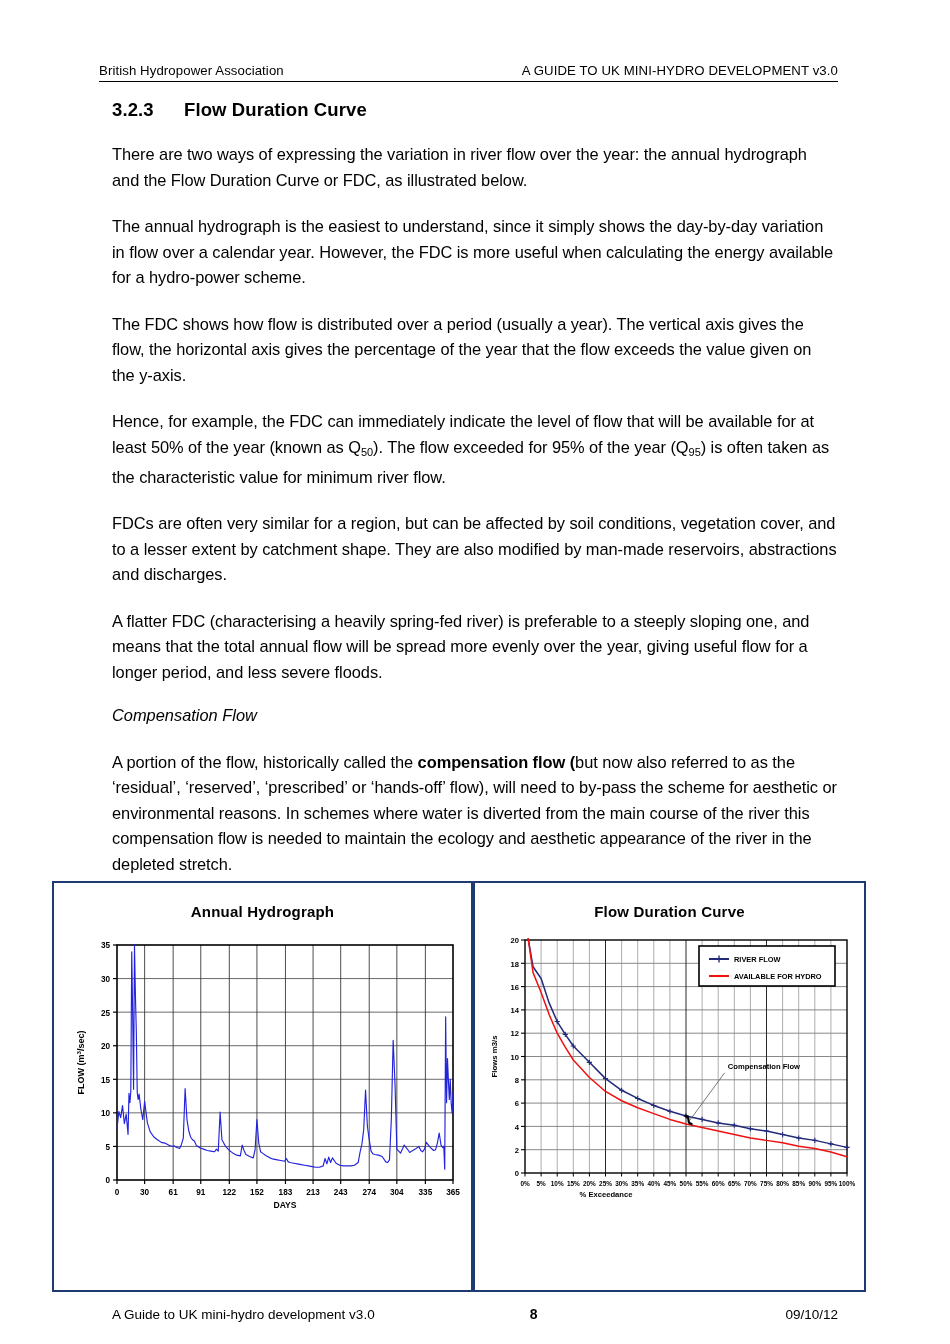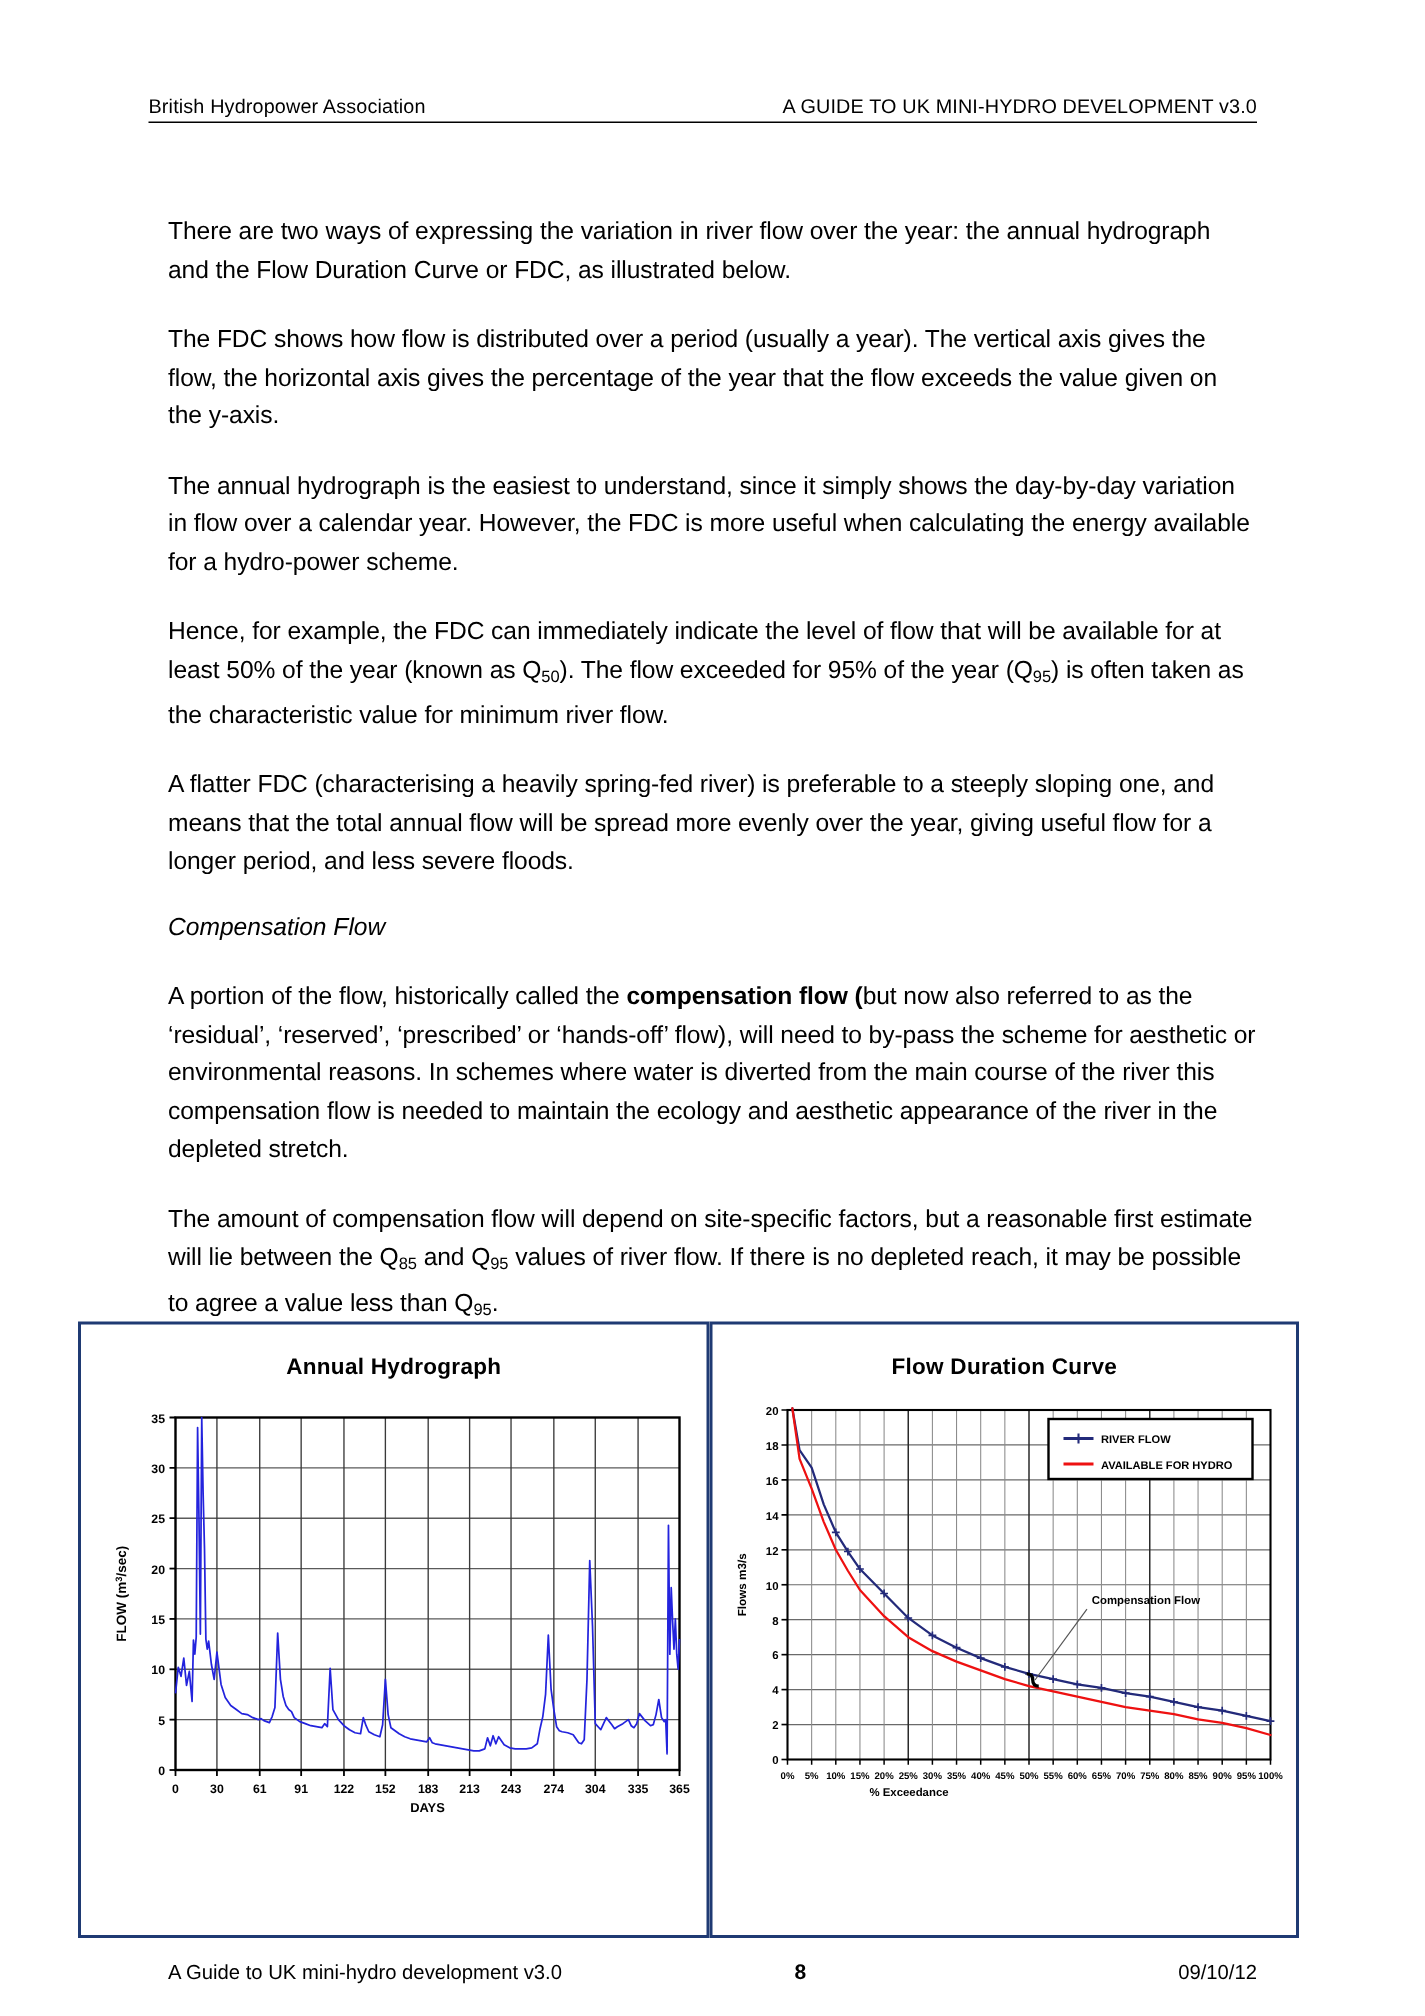--- a/index.html
+++ b/index.html
@@ -130,26 +130,30 @@
 </head>
 <body>
 
 <div class="page">
 
   <div class="header">
     <span class="header-left">British Hydropower Association</span>
     <span class="header-right">A GUIDE TO UK MINI-HYDRO DEVELOPMENT v3.0</span>
   </div>
 
+  <div class="section-heading">
+    <span class="num">3.2.3</span><span>Flow Duration Curve</span>
+  </div>
 
   <div class="body-copy">
     <p class="para">There are two ways of expressing the variation in river flow over the year: the annual hydrograph and the Flow Duration Curve or FDC, as illustrated below.</p>
+    <p class="para">The annual hydrograph is the easiest to understand, since it simply shows the day-by-day variation in flow over a calendar year.  However, the FDC is more useful when calculating the energy available for a hydro-power scheme.</p>
     <p class="para">The FDC shows how flow is distributed over a period (usually a year). The vertical axis gives the flow,  the horizontal axis gives the percentage of the year that the flow exceeds the value given on the y-axis.</p>
-    <p class="para">The annual hydrograph is the easiest to understand, since it simply shows the day-by-day variation in flow over a calendar year.  However, the FDC is more useful when calculating the energy available for a hydro-power scheme.</p>
     <p class="para"><span>Hence, for example, the FDC can immediately indicate the level of flow that will be available for at least 50% of the year (known as Q</span><sub>50</sub><span>).  The flow exceeded for 95% of the year (Q</span><sub>95</sub><span>) is often taken as the characteristic value for minimum river flow.</span></p>
+    <p class="para">FDCs are often very similar for a region, but can be affected by soil conditions, vegetation cover, and to a lesser extent by catchment shape.  They are also modified by man-made reservoirs, abstractions and discharges.</p>
     <p class="para tight">A flatter FDC (characterising a heavily spring-fed river) is preferable to a steeply sloping one, and means that the total annual flow will be spread more evenly over the year, giving useful flow for a longer period, and less severe floods.</p>
     <div class="subhead-italic">Compensation Flow</div>
     <p class="para"><span>A portion of the flow, historically called the </span><b>compensation flow (</b><span>but now also referred to as the ‘residual’, ‘reserved’, ‘prescribed’ or ‘hands-off’ flow), will need to by-pass the scheme for aesthetic or environmental reasons.  In schemes where water is diverted from the main course of the river this compensation flow is needed to maintain the ecology and aesthetic appearance of the river in the depleted stretch.</span></p>
     <p class="para"><span>The amount of compensation flow will depend on site-specific factors, but a reasonable first estimate will lie between the Q</span><sub>85</sub><span> and Q</span><sub>95</sub><span> values of river flow. If there is no depleted reach, it may be possible to agree a value less than Q</span><sub>95</sub><span>.</span></p>
   </div>
 
   <div class="figure-wrap">
 
     <div class="chart-box left">
       <div class="chart-title">Annual Hydrograph</div>

